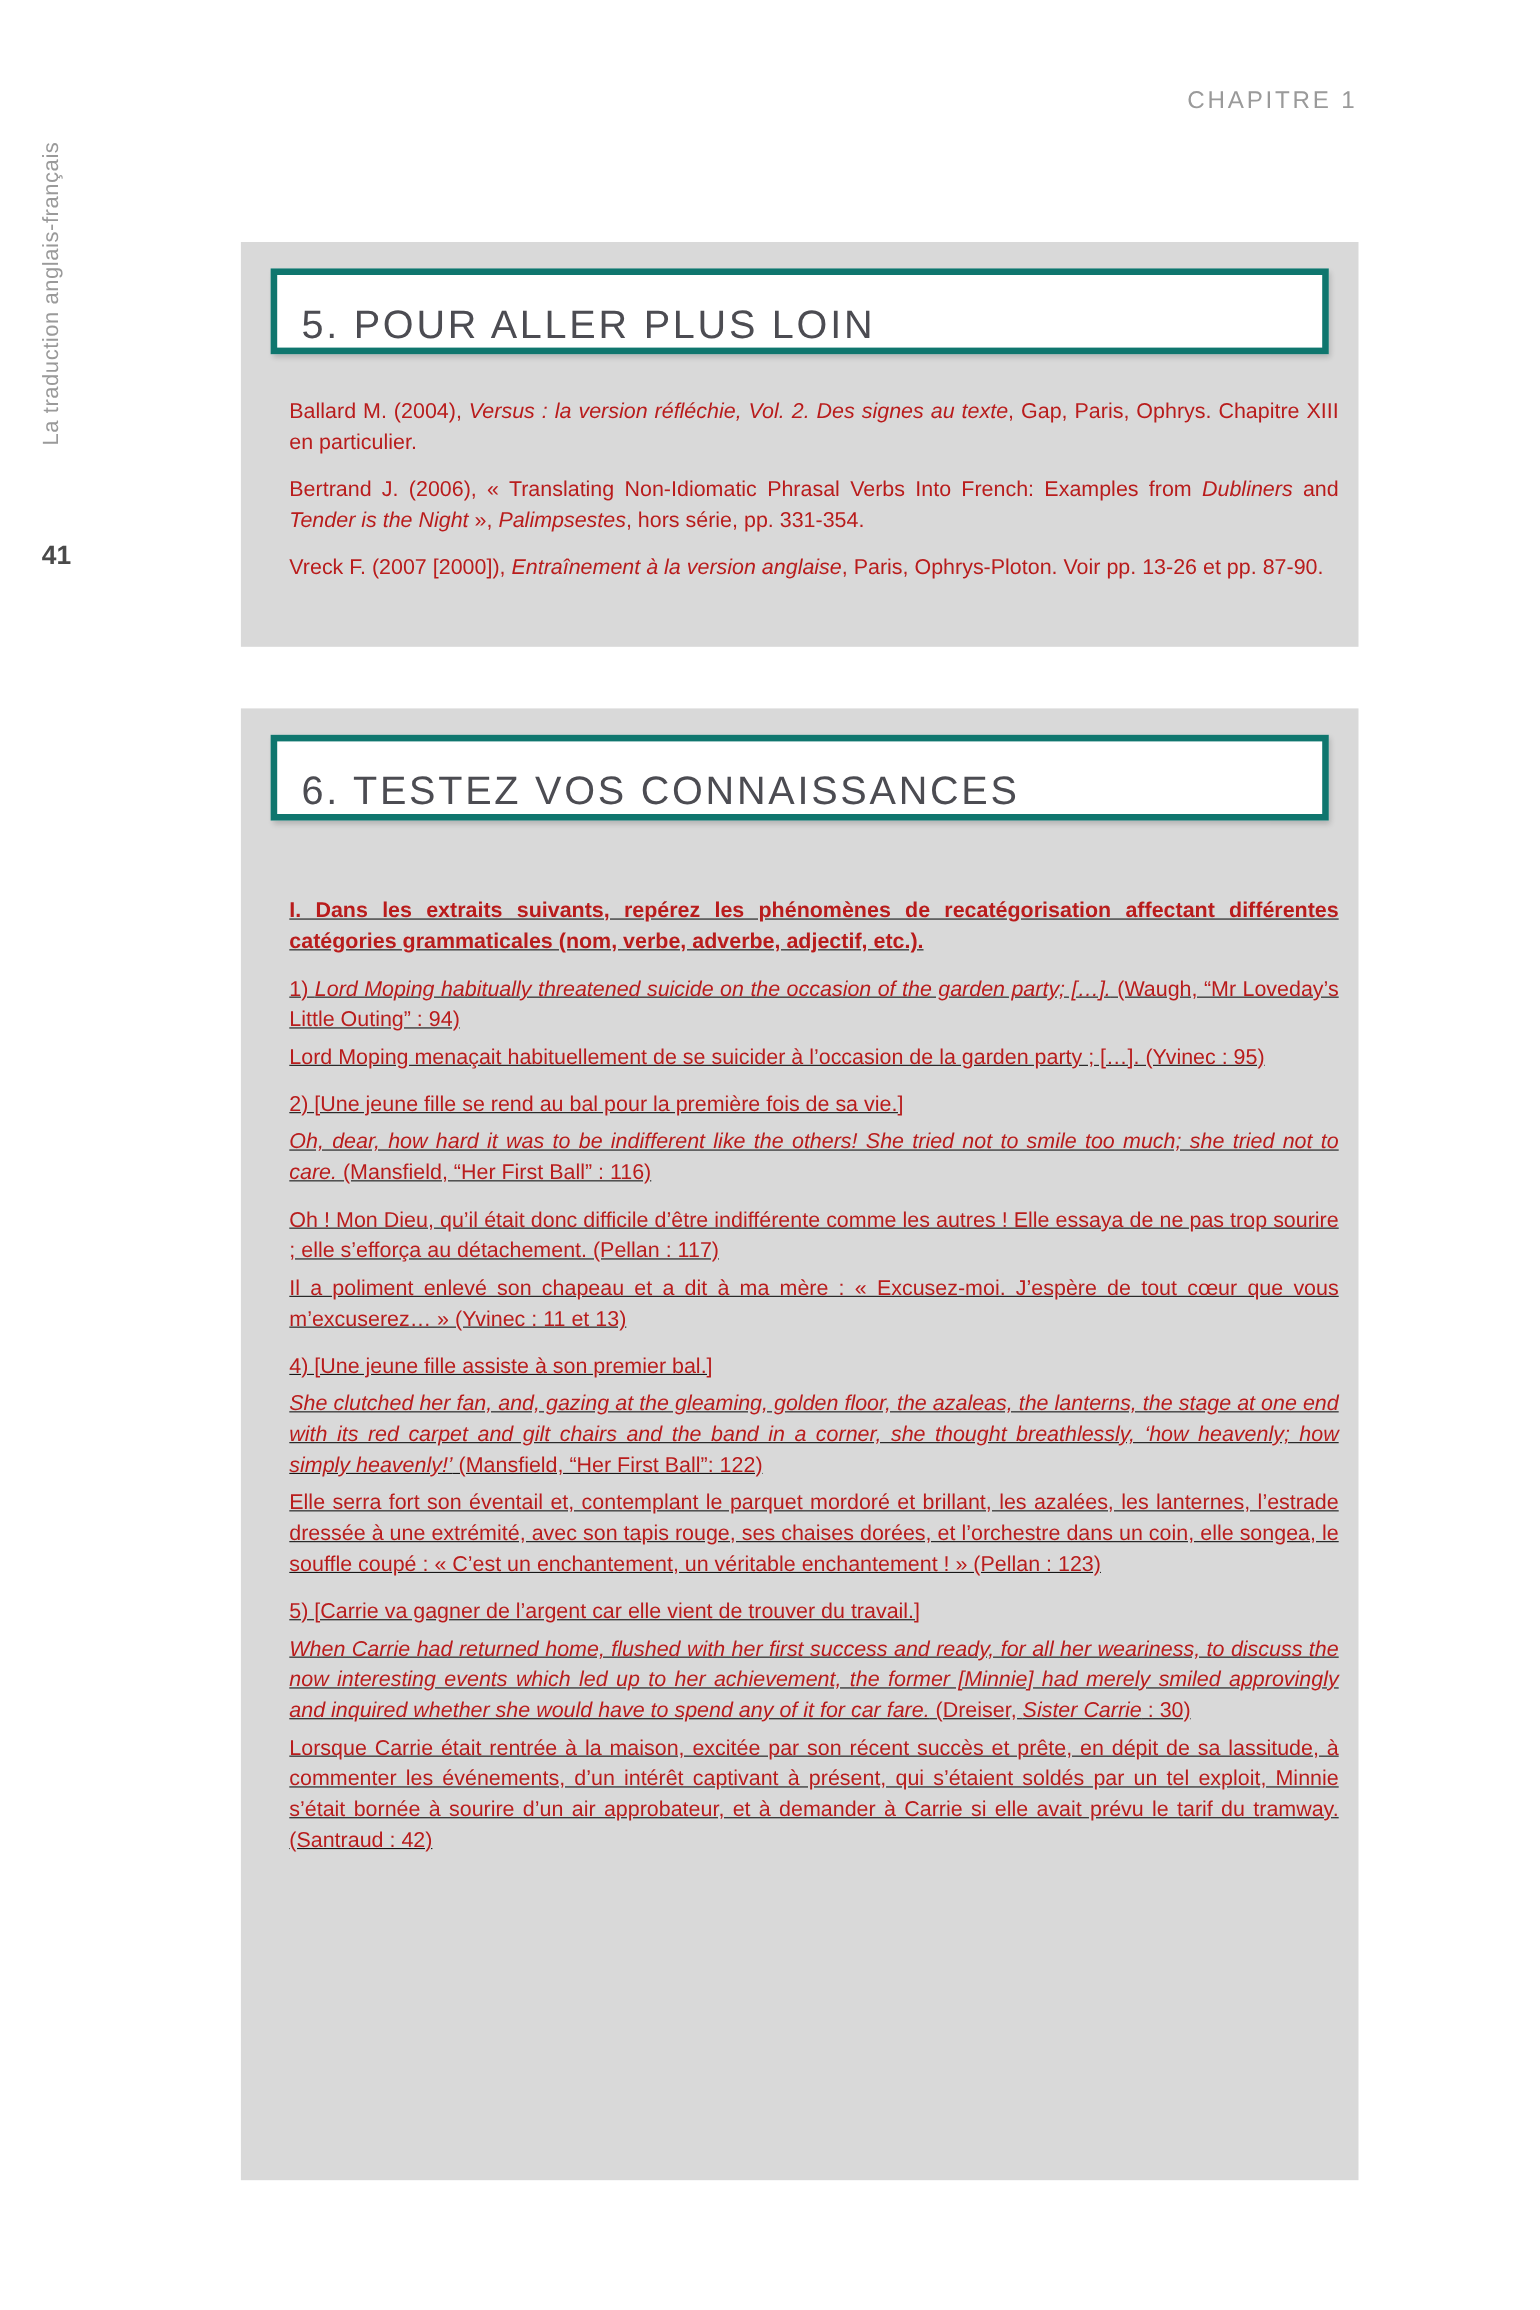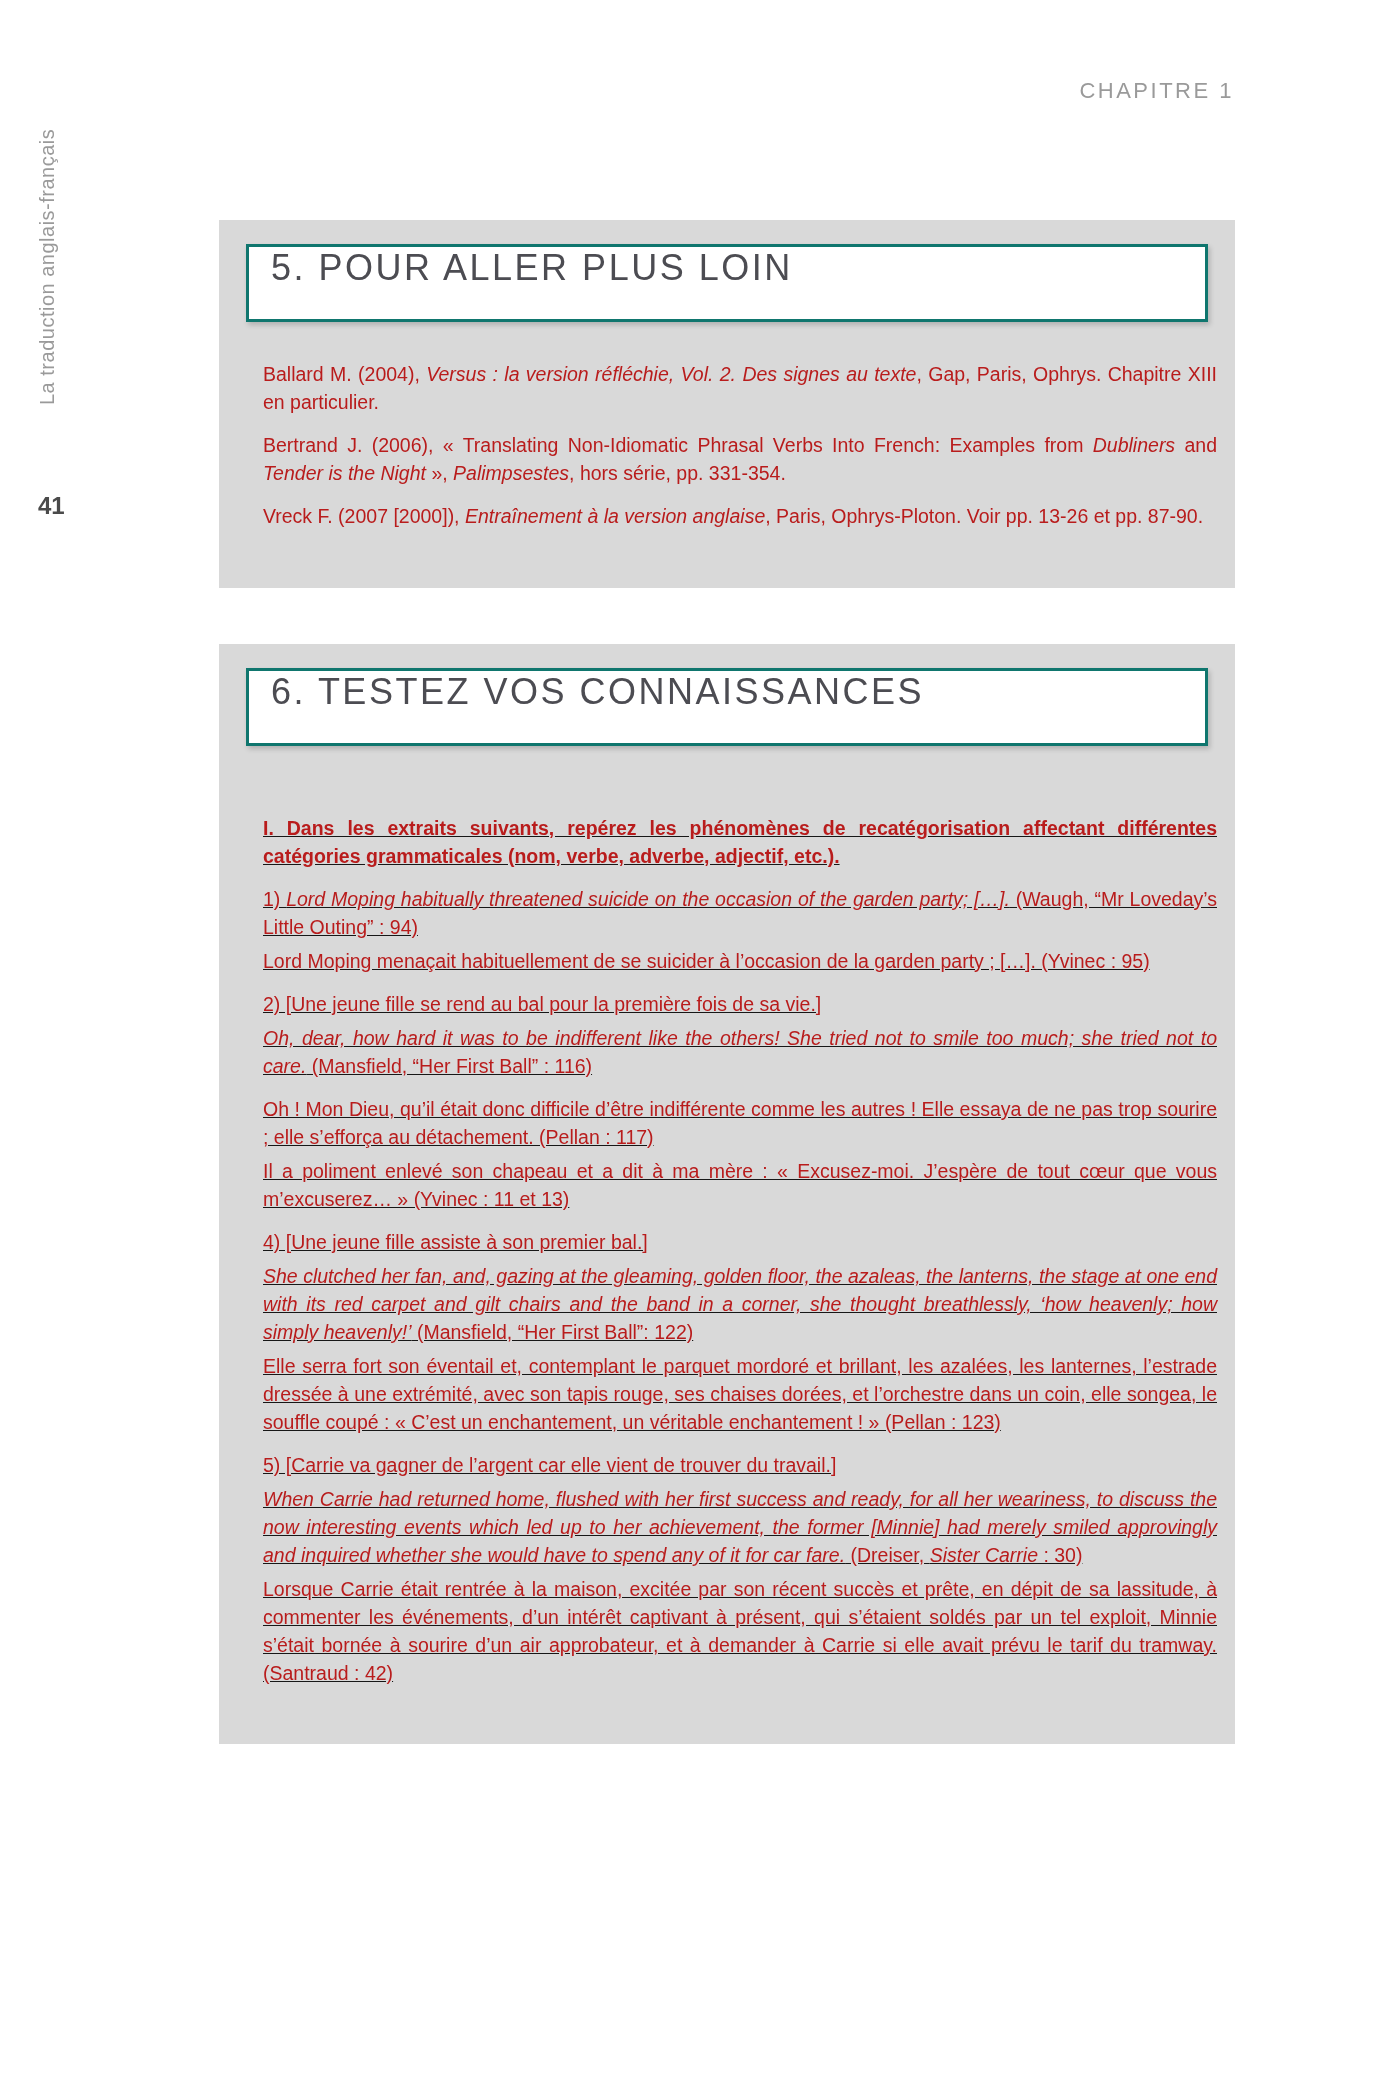--- a/index.html
+++ b/index.html
@@ -22,26 +22,26 @@
   }
   .page-number {
     position:absolute; left:38px; top:492px;
     font-size:24px; font-weight:700; color:#4a4a4a;
   }
   .gray-block {
     position:absolute; left:219px; width:1016px;
     background:var(--block-bg,#d9d9d9);
   }
   .block-5 { top:220px; height:368px; }
-  .block-6 { top:644px; height:1100px; }
+  .block-6 { top:644px; height:1338px; }
   .section-title-box {
     margin:24px 27px 0; height:78px;
-    background:#ffffff; border:3px solid #0f766e;
+    background:#ffffff; border:6px solid #0f766e;
     box-shadow:2px 3px 5px rgba(0,0,0,0.18), inset 0 0 0 3px #ffffff;
-    display:flex; align-items:flex-start; padding:0 22px;
+    display:flex; align-items:flex-end; padding:0 22px;
   }
   .section-title {
     font-size:36px; font-weight:400; letter-spacing:2.5px;
     color:var(--title-color,#4c4c52);
   }
   .section-body { margin:38px 18px 0 44px; }
   .block-6 .section-body { margin-top:68px;text-decoration:underline; }
   .para {
     font-size:19.5px; line-height:28px; text-align:justify;
     margin:6px 0 0; color:#b91c1c;

